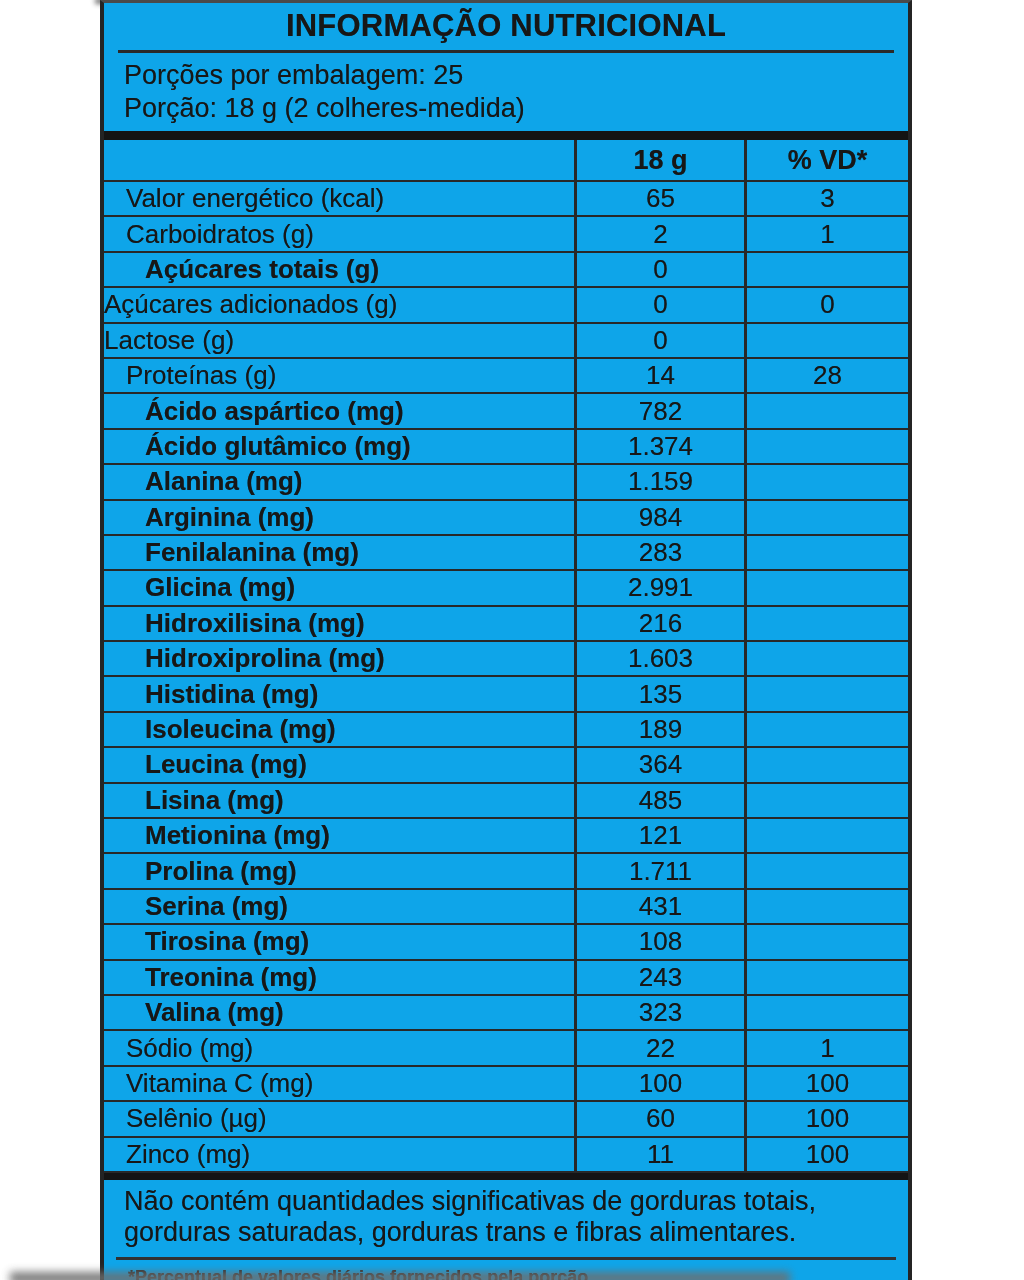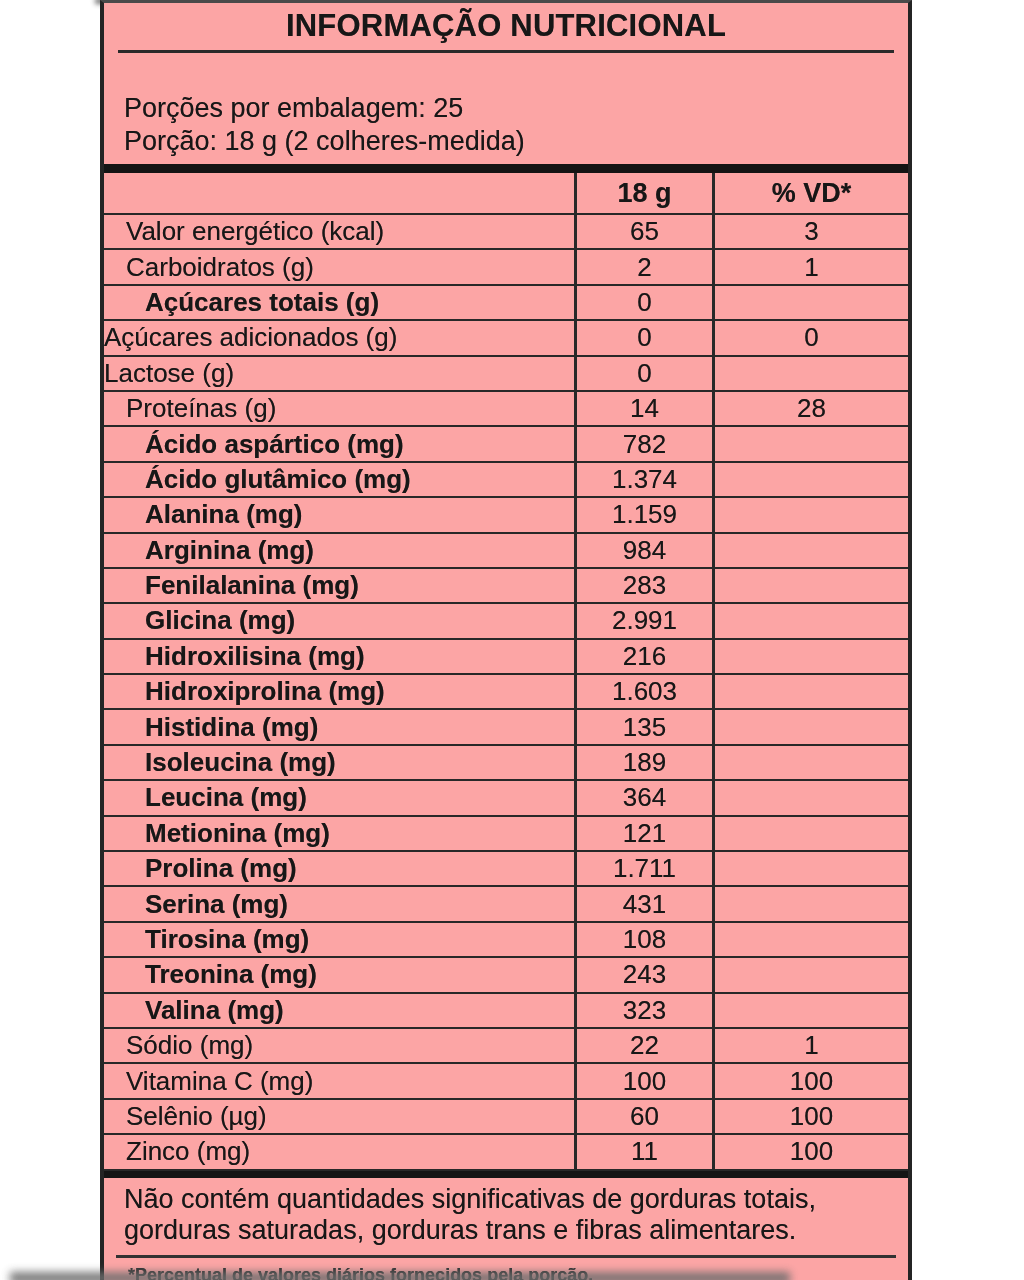--- a/index.html
+++ b/index.html
@@ -5,44 +5,44 @@
   html, body { margin:0; padding:0; }
   body {
     width:1024px; height:1280px; background:#ffffff;
     font-family:"Liberation Sans", sans-serif; color:#171717;
     overflow:hidden;
   }
   .sheet { position:relative; width:1024px; height:1280px; background:#ffffff; overflow:hidden; }
 
   .label-box {
     position:absolute; left:100px; top:0; width:812px; height:1280px;
-    box-sizing:border-box; background:#fca5a5;
+    box-sizing:border-box; background:#0ea5e9;
     border-left:4px solid #242424; border-right:4px solid #242424; border-top:3px solid #4a4a4a;
     text-shadow:0 0 0.6px rgba(25,25,25,0.55);
   }
 
   .title {
     text-align:center; font-weight:bold; font-size:31px; line-height:38px;
     padding-top:4px; letter-spacing:0.2px;
   }
   .rule-title { height:3px; background:#2a2a2a; margin:5px 14px 0 14px; }
 
-  .servings { padding:6px 0 0 20px; font-size:27px; line-height:33px;margin-top:33px; }
+  .servings { padding:6px 0 0 20px; font-size:27px; line-height:33px; }
 
   .thick-bar-top { height:9px; background:#141414; margin-top:6px; }
 
   .tbl { display:flex; flex-direction:column; }
   .trow {
     display:flex; align-items:stretch; height:35.4px; box-sizing:border-box;
     border-bottom:2px solid #282828; font-size:26px;
   }
   .trow.header { height:42px; font-weight:bold; font-size:27px; }
   .c-label { width:470px; box-sizing:border-box; display:flex; align-items:center; }
   .c-amt {
-    width:138px; box-sizing:border-box; border-left:3px solid #282828;
+    width:170px; box-sizing:border-box; border-left:3px solid #282828;
     display:flex; align-items:center; justify-content:center;
   }
   .c-dv {
     flex:1; box-sizing:border-box; border-left:3px solid #282828;
     display:flex; align-items:center; justify-content:center;
   }
   .ind0 { padding-left:22px; }
   .ind1 { padding-left:41px;font-weight:bold; }
   .ind2 { }
 
@@ -181,20 +181,25 @@
     <div class="c-amt">189</div>
     <div class="c-dv"></div>
   </div>
 
   <div class="trow">
     <div class="c-label ind1">Leucina (mg)</div>
     <div class="c-amt">364</div>
     <div class="c-dv"></div>
   </div>
 
+  <div class="trow">
+    <div class="c-label ind1">Lisina (mg)</div>
+    <div class="c-amt">485</div>
+    <div class="c-dv"></div>
+  </div>
 
   <div class="trow">
     <div class="c-label ind1">Metionina (mg)</div>
     <div class="c-amt">121</div>
     <div class="c-dv"></div>
   </div>
 
   <div class="trow">
     <div class="c-label ind1">Prolina (mg)</div>
     <div class="c-amt">1.711</div>

